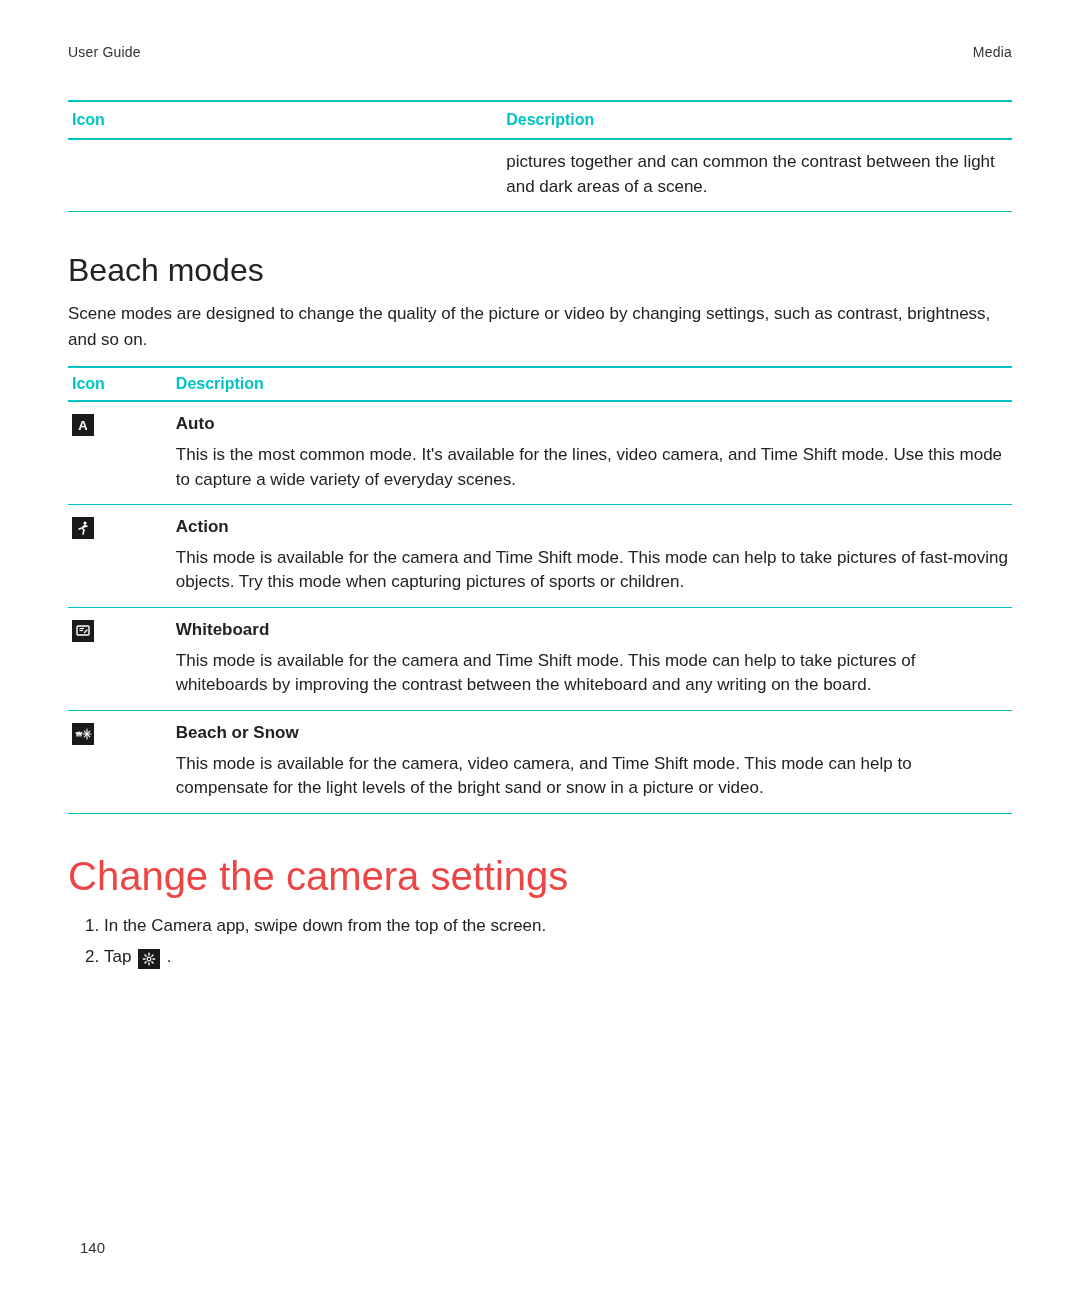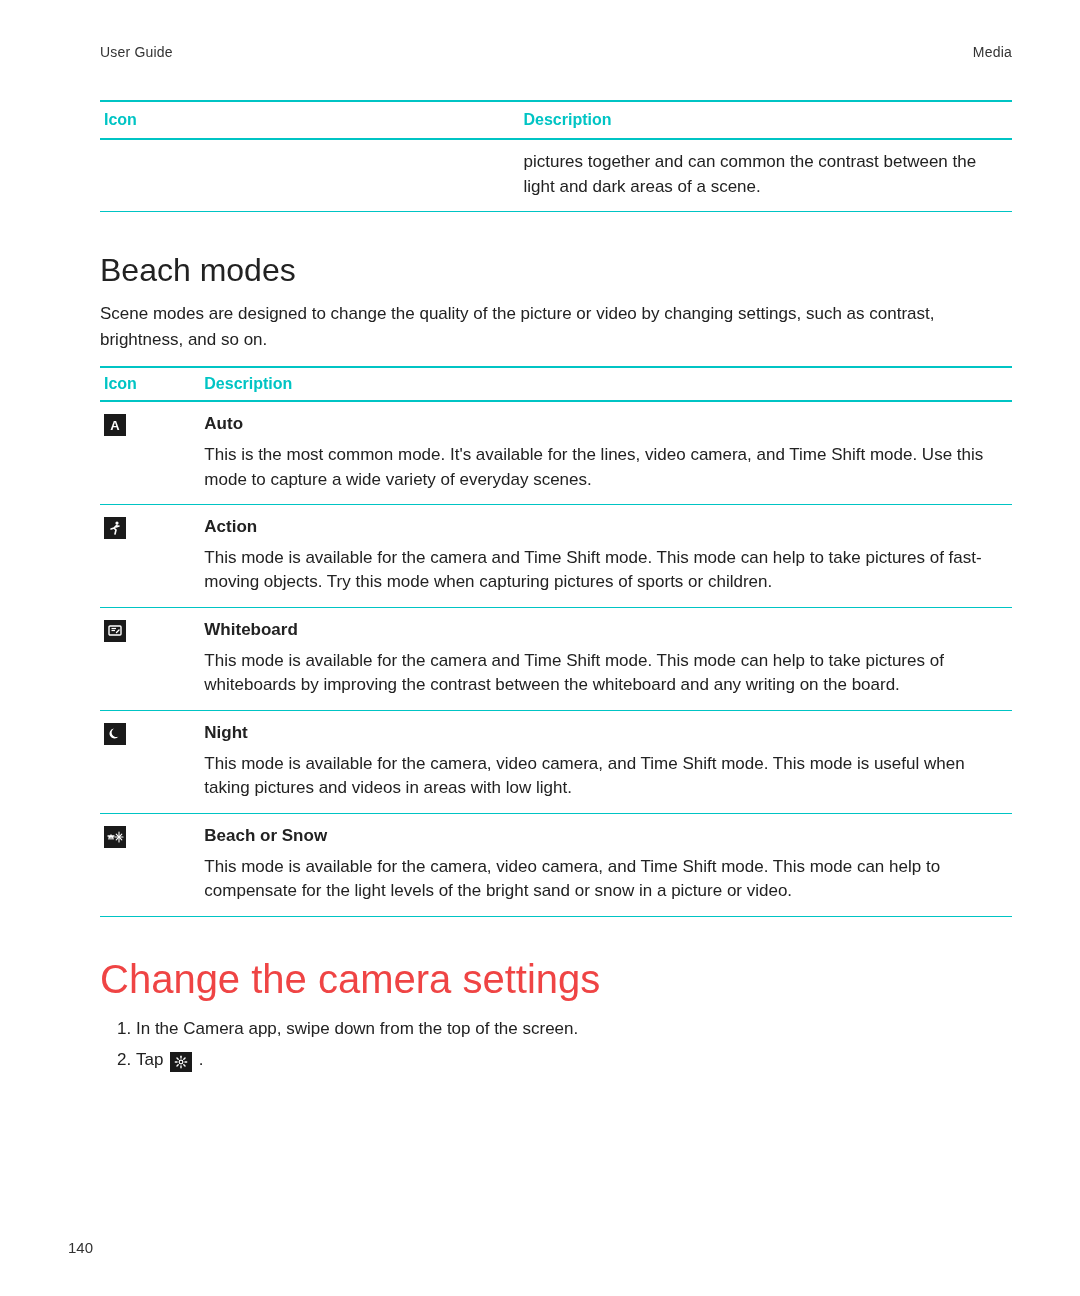--- a/index.html
+++ b/index.html
@@ -6,21 +6,21 @@
     margin: 0;
     padding: 0;
     background: #fff;
     font-family: "Helvetica Neue", Arial, sans-serif;
     color: #222;
   }
   .page {
     width: 1080px;
     height: 1296px;
     box-sizing: border-box;
-    padding: 44px 68px 30px 100px;
+    padding: 44px 68px 30px 68px;
     position: relative;
   }
   .topline {
     display: flex;
     justify-content: space-between;
     font-size: 14px;
     color: #333;
     margin-bottom: 40px;
     letter-spacing: 0.2px;
   }
@@ -121,21 +121,21 @@
     justify-content: center;
     width: 22px;
     height: 20px;
     background: #1a1a1a;
     vertical-align: -4px;
     margin: 0 2px;
   }
   .page-number {
     position: absolute;
     bottom: 40px;
-    left: 68px;
+    left: 80px;
     font-size: 15px;
     color: #333;
   }
 </style>
 </head>
 <body>
 
 <div class="page">
 
   <div class="topline">
@@ -209,33 +209,20 @@
               <path d="M9.5 9.5 L12 7" stroke="#fff" stroke-width="1.4" stroke-linecap="round"></path>
             </svg>
           </span>
         </td>
         <td class="col-desc">
           <span class="mode-name">Whiteboard</span>
           <span class="mode-desc">This mode is available for the camera and Time Shift mode. This mode can help to take pictures of whiteboards by improving the contrast between the whiteboard and any writing on the board.</span>
         </td>
       </tr>
 
-      <tr>
-        <td class="col-icon">
-          <span class="chip">
-            <svg width="16" height="16" viewBox="0 0 16 16" aria-hidden="true">
-              <path d="M11.5 10.5 A5 5 0 1 1 7 2.5 A3.8 3.8 0 1 0 11.5 10.5 Z" fill="#fff"></path>
-            </svg>
-          </span>
-        </td>
-        <td class="col-desc">
-          <span class="mode-name">Night</span>
-          <span class="mode-desc">This mode is available for the camera, video camera, and Time Shift mode. This mode is useful when taking pictures and videos in areas with low light.</span>
-        </td>
-      </tr>
 
       <tr>
         <td class="col-icon">
           <span class="chip">
             <svg width="18" height="16" viewBox="0 0 18 16" aria-hidden="true">
               <path d="M3 10 C3 6 7 6 7 10 M5 10 L5 6 M2 7 L8 7" stroke="#fff" stroke-width="1.3" fill="none" stroke-linecap="round"></path>
               <g stroke="#fff" stroke-width="1.1" stroke-linecap="round">
                 <line x1="13" y1="3" x2="13" y2="13"></line>
                 <line x1="9" y1="8" x2="17" y2="8"></line>
                 <line x1="10.2" y1="5.2" x2="15.8" y2="10.8"></line>

